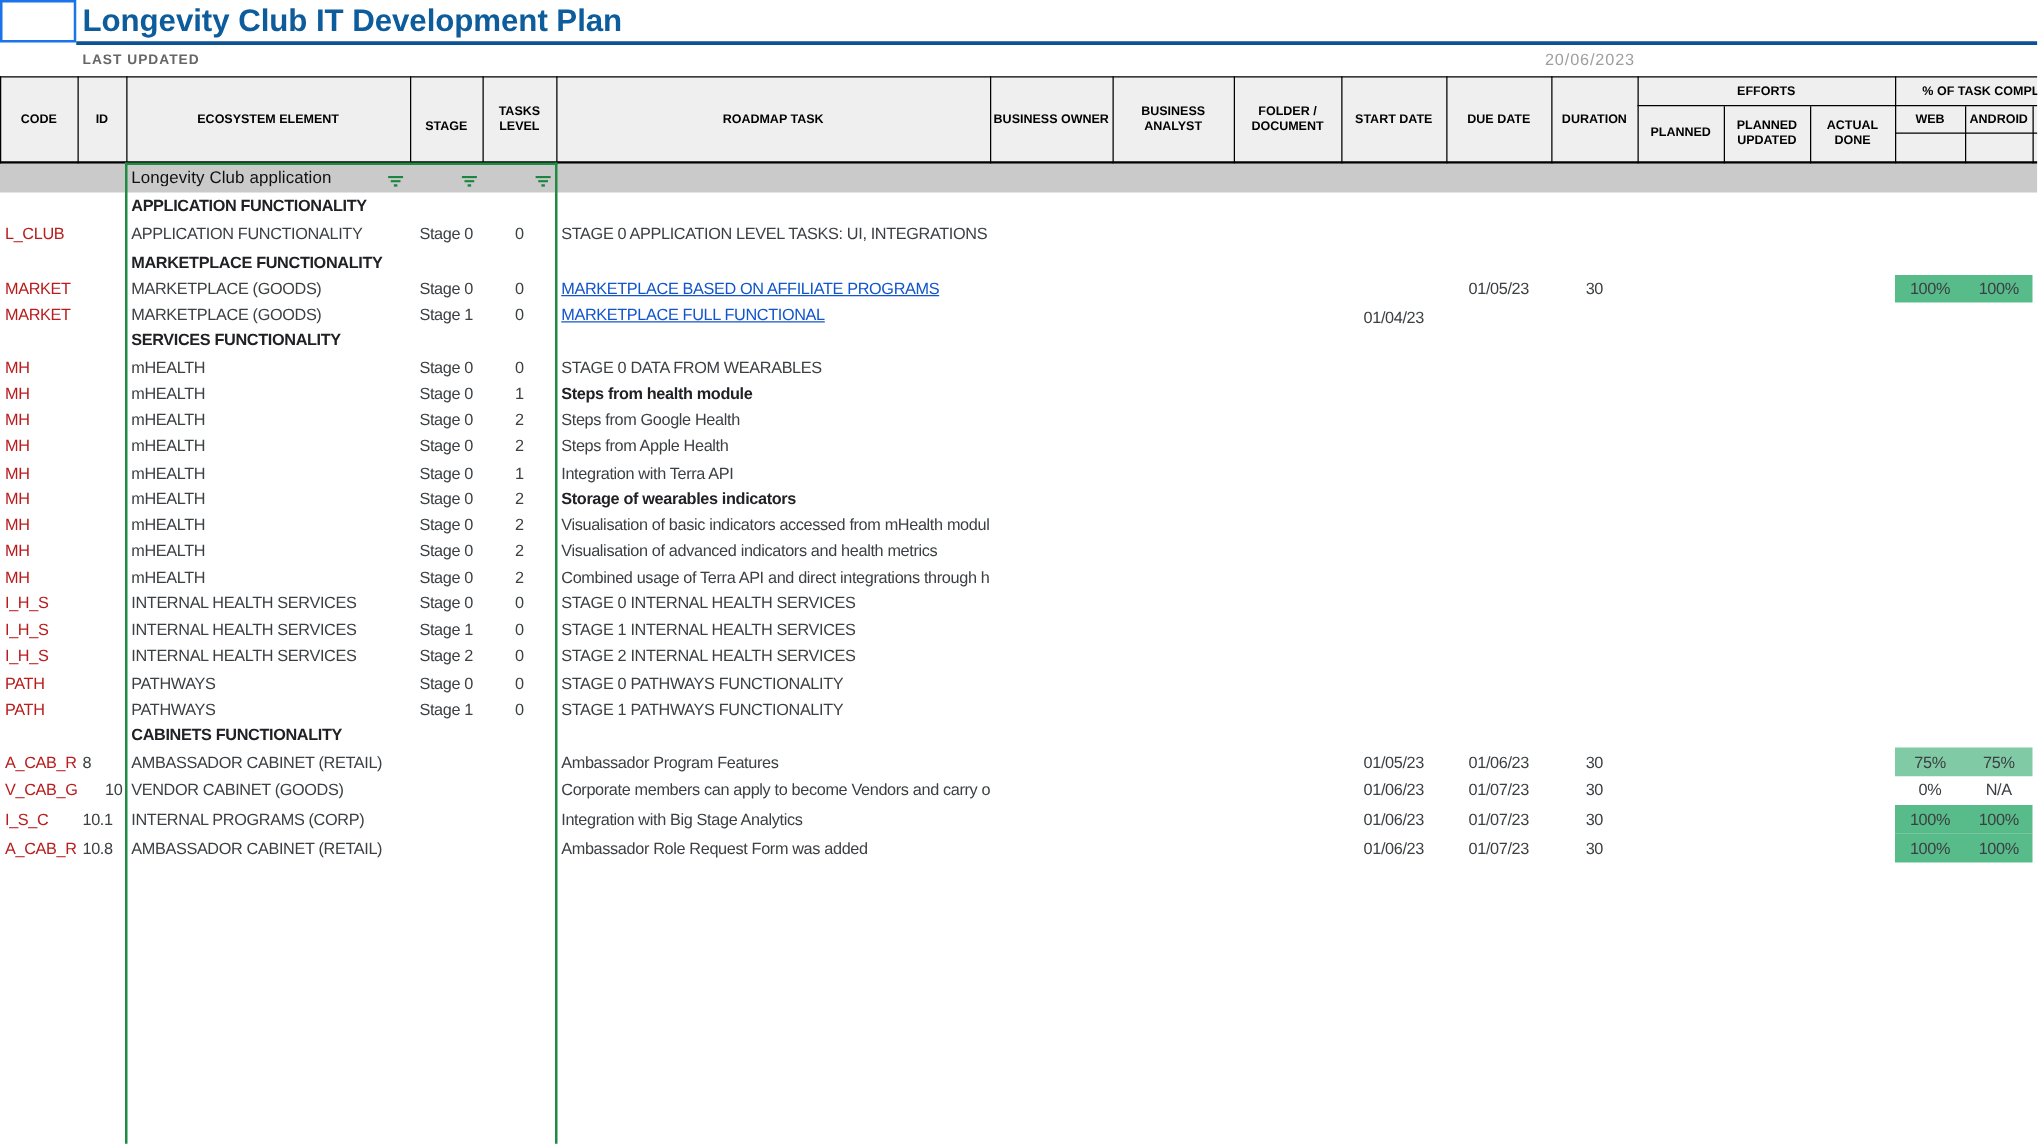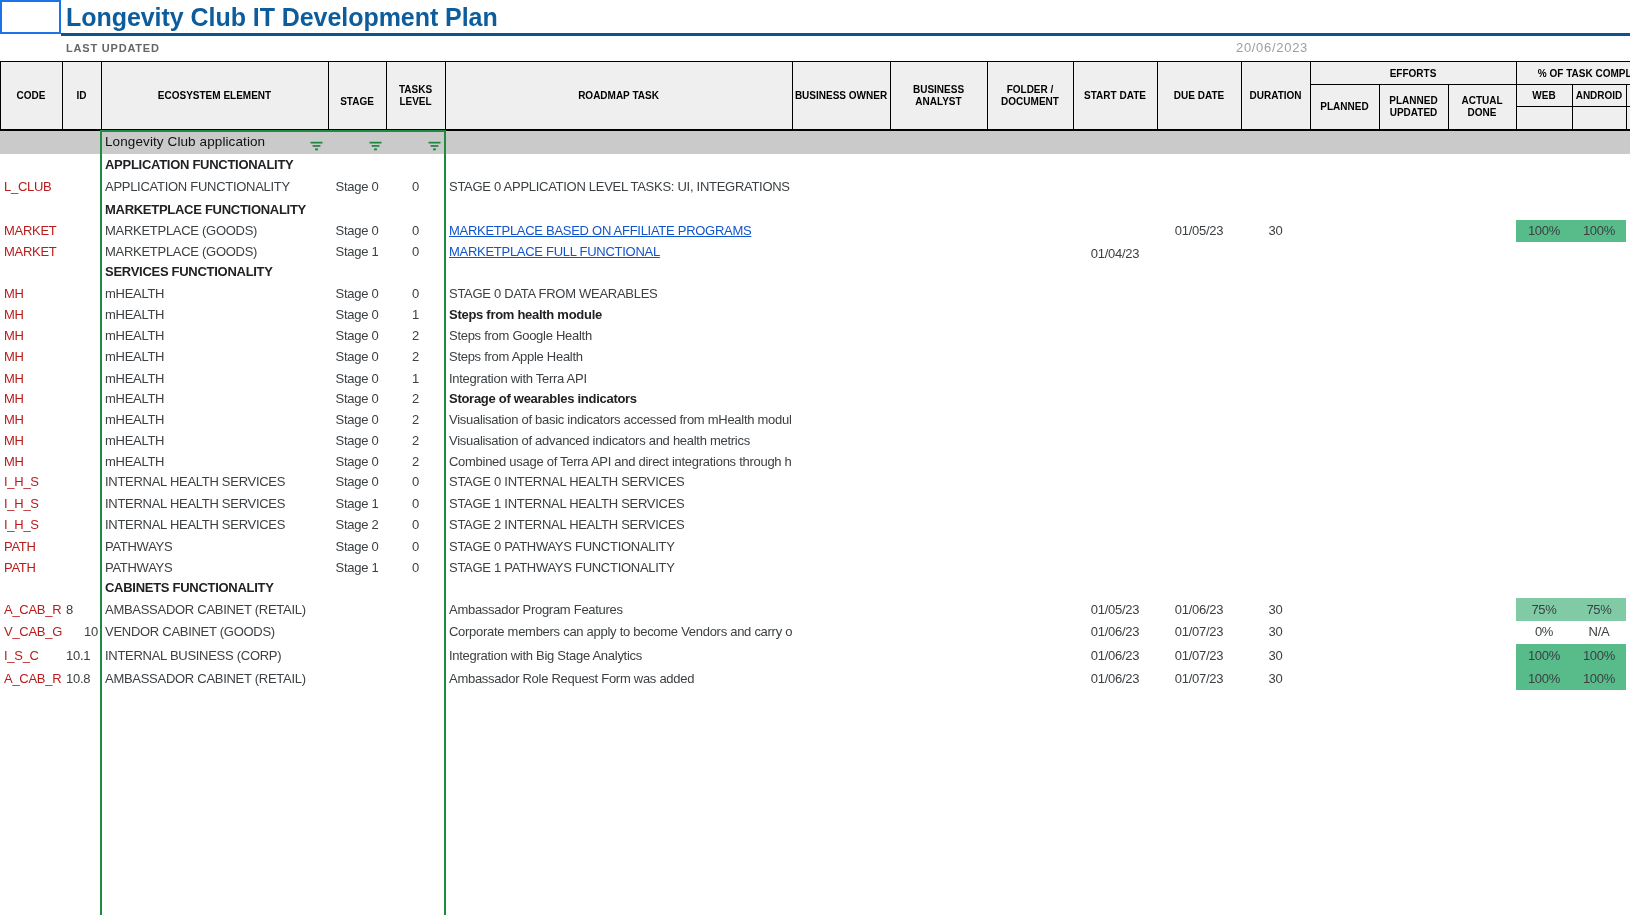--- a/index.html
+++ b/index.html
@@ -272,21 +272,21 @@
         <div class="cell left" style="left: 445px; top: 0px; width: 347px; height: 22.8px; line-height: 22.8px;">Corporate members can apply to become Vendors and carry out</div>
         <div class="cell center" style="left: 1073px; top: 0px; width: 84px; height: 22.8px; line-height: 22.8px;">01/06/23</div>
         <div class="cell center" style="left: 1157px; top: 0px; width: 84px; height: 22.8px; line-height: 22.8px;">01/07/23</div>
         <div class="cell center" style="left: 1241px; top: 0px; width: 69px; height: 22.8px; line-height: 22.8px;">30</div>
         <div class="cell center" style="left: 1516px; top: 0px; width: 56px; height: 22.8px; line-height: 22.8px;">0%</div>
         <div class="cell center" style="left: 1572px; top: 0px; width: 54px; height: 22.8px; line-height: 22.8px;">N/A</div>
       </div>
       <div style="position: absolute; left: 0px; top: 643.7px; width: 1630px; height: 23px;">
         <div class="cell left code" style="left: 0px; top: 0px; width: 62px; height: 23px; line-height: 23px;">I_S_C</div>
         <div class="cell left" style="left: 62px; top: 0px; width: 39px; height: 23px; line-height: 23px;">10.1</div>
-        <div class="cell left" style="left: 101px; top: 0px; width: 227px; height: 23px; line-height: 23px;">INTERNAL BUSINESS (CORP)</div>
+        <div class="cell left" style="left: 101px; top: 0px; width: 227px; height: 23px; line-height: 23px;">INTERNAL PROGRAMS (CORP)</div>
         <div class="cell left" style="left: 445px; top: 0px; width: 347px; height: 23px; line-height: 23px;">Integration with Big Stage Analytics</div>
         <div class="cell center" style="left: 1073px; top: 0px; width: 84px; height: 23px; line-height: 23px;">01/06/23</div>
         <div class="cell center" style="left: 1157px; top: 0px; width: 84px; height: 23px; line-height: 23px;">01/07/23</div>
         <div class="cell center" style="left: 1241px; top: 0px; width: 69px; height: 23px; line-height: 23px;">30</div>
         <div class="cell center" style="left: 1516px; top: 0px; width: 56px; height: 23px; line-height: 23px; background: rgb(87, 187, 138);">100%</div>
         <div class="cell center" style="left: 1572px; top: 0px; width: 54px; height: 23px; line-height: 23px; background: rgb(87, 187, 138);">100%</div>
       </div>
       <div style="position: absolute; left: 0px; top: 666.7px; width: 1630px; height: 23.1px;">
         <div class="cell left code" style="left: 0px; top: 0px; width: 62px; height: 23.1px; line-height: 23.1px;">A_CAB_R</div>
         <div class="cell left" style="left: 62px; top: 0px; width: 39px; height: 23.1px; line-height: 23.1px;">10.8</div>

